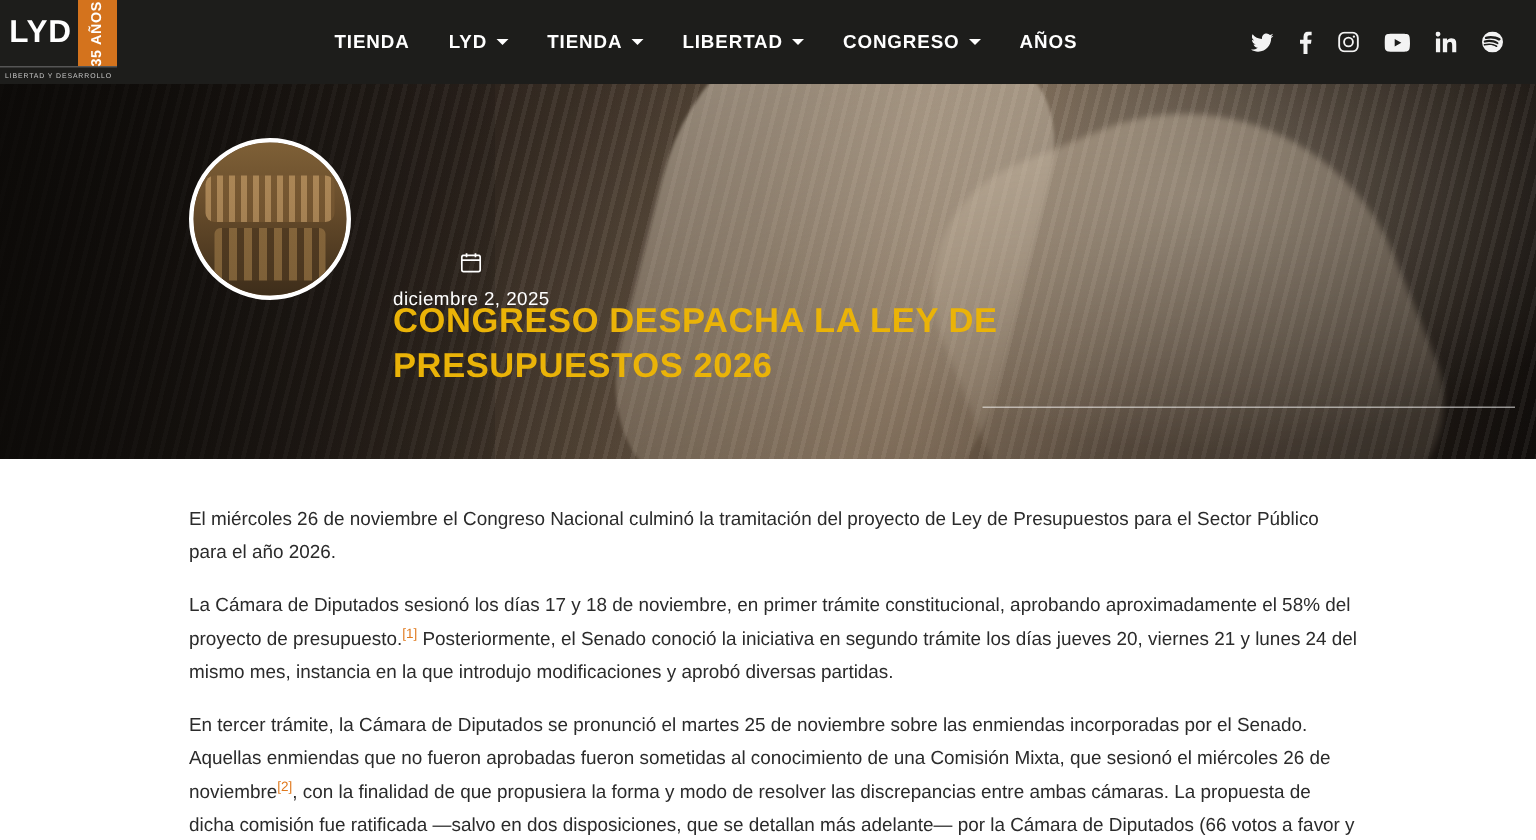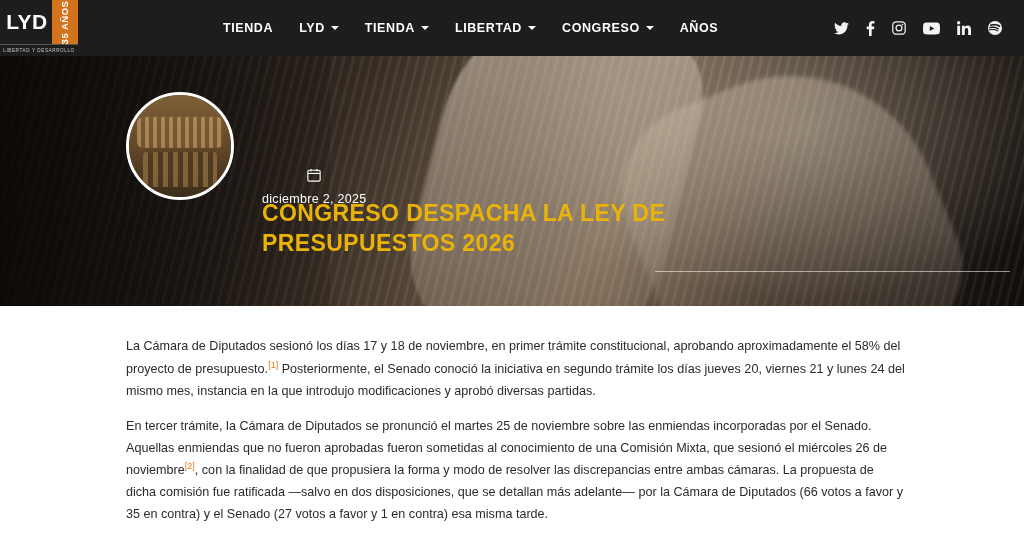--- a/index.html
+++ b/index.html
@@ -345,20 +345,23 @@
       <h1 class="hero-title">CONGRESO DESPACHA LA LEY DE PRESUPUESTOS 2026</h1>
 
       <div class="hero-rule"></div>
 
     </div>
   </div>
 
   <div class="article">
     <div class="article-inner">
 
+      <p class="para">
+        <span>El miércoles 26 de noviembre el Congreso Nacional culminó la tramitación del proyecto de Ley de Presupuestos para el Sector Público para el año 2026.</span>
+      </p>
 
       <p class="para">
         <span>La Cámara de Diputados sesionó los días 17 y 18 de noviembre, en primer trámite constitucional, aprobando aproximadamente el 58% del proyecto de presupuesto.</span><span class="fn">[1]</span><span> Posteriormente, el Senado conoció la iniciativa en segundo trámite los días jueves 20, viernes 21 y lunes 24 del mismo mes, instancia en la que introdujo modificaciones y aprobó diversas partidas.</span>
       </p>
 
       <p class="para">
         <span>En tercer trámite, la Cámara de Diputados se pronunció el martes 25 de noviembre sobre las enmiendas incorporadas por el Senado. Aquellas enmiendas que no fueron aprobadas fueron sometidas al conocimiento de una Comisión Mixta, que sesionó el miércoles 26 de noviembre</span><span class="fn">[2]</span><span>, con la finalidad de que propusiera la forma y modo de resolver las discrepancias entre ambas cámaras. La propuesta de dicha comisión fue ratificada —salvo en dos disposiciones, que se detallan más adelante— por la Cámara de Diputados (66 votos a favor y 35 en contra) y el Senado (27 votos a favor y 1 en contra) esa misma tarde.</span>
       </p>
 
     </div>

